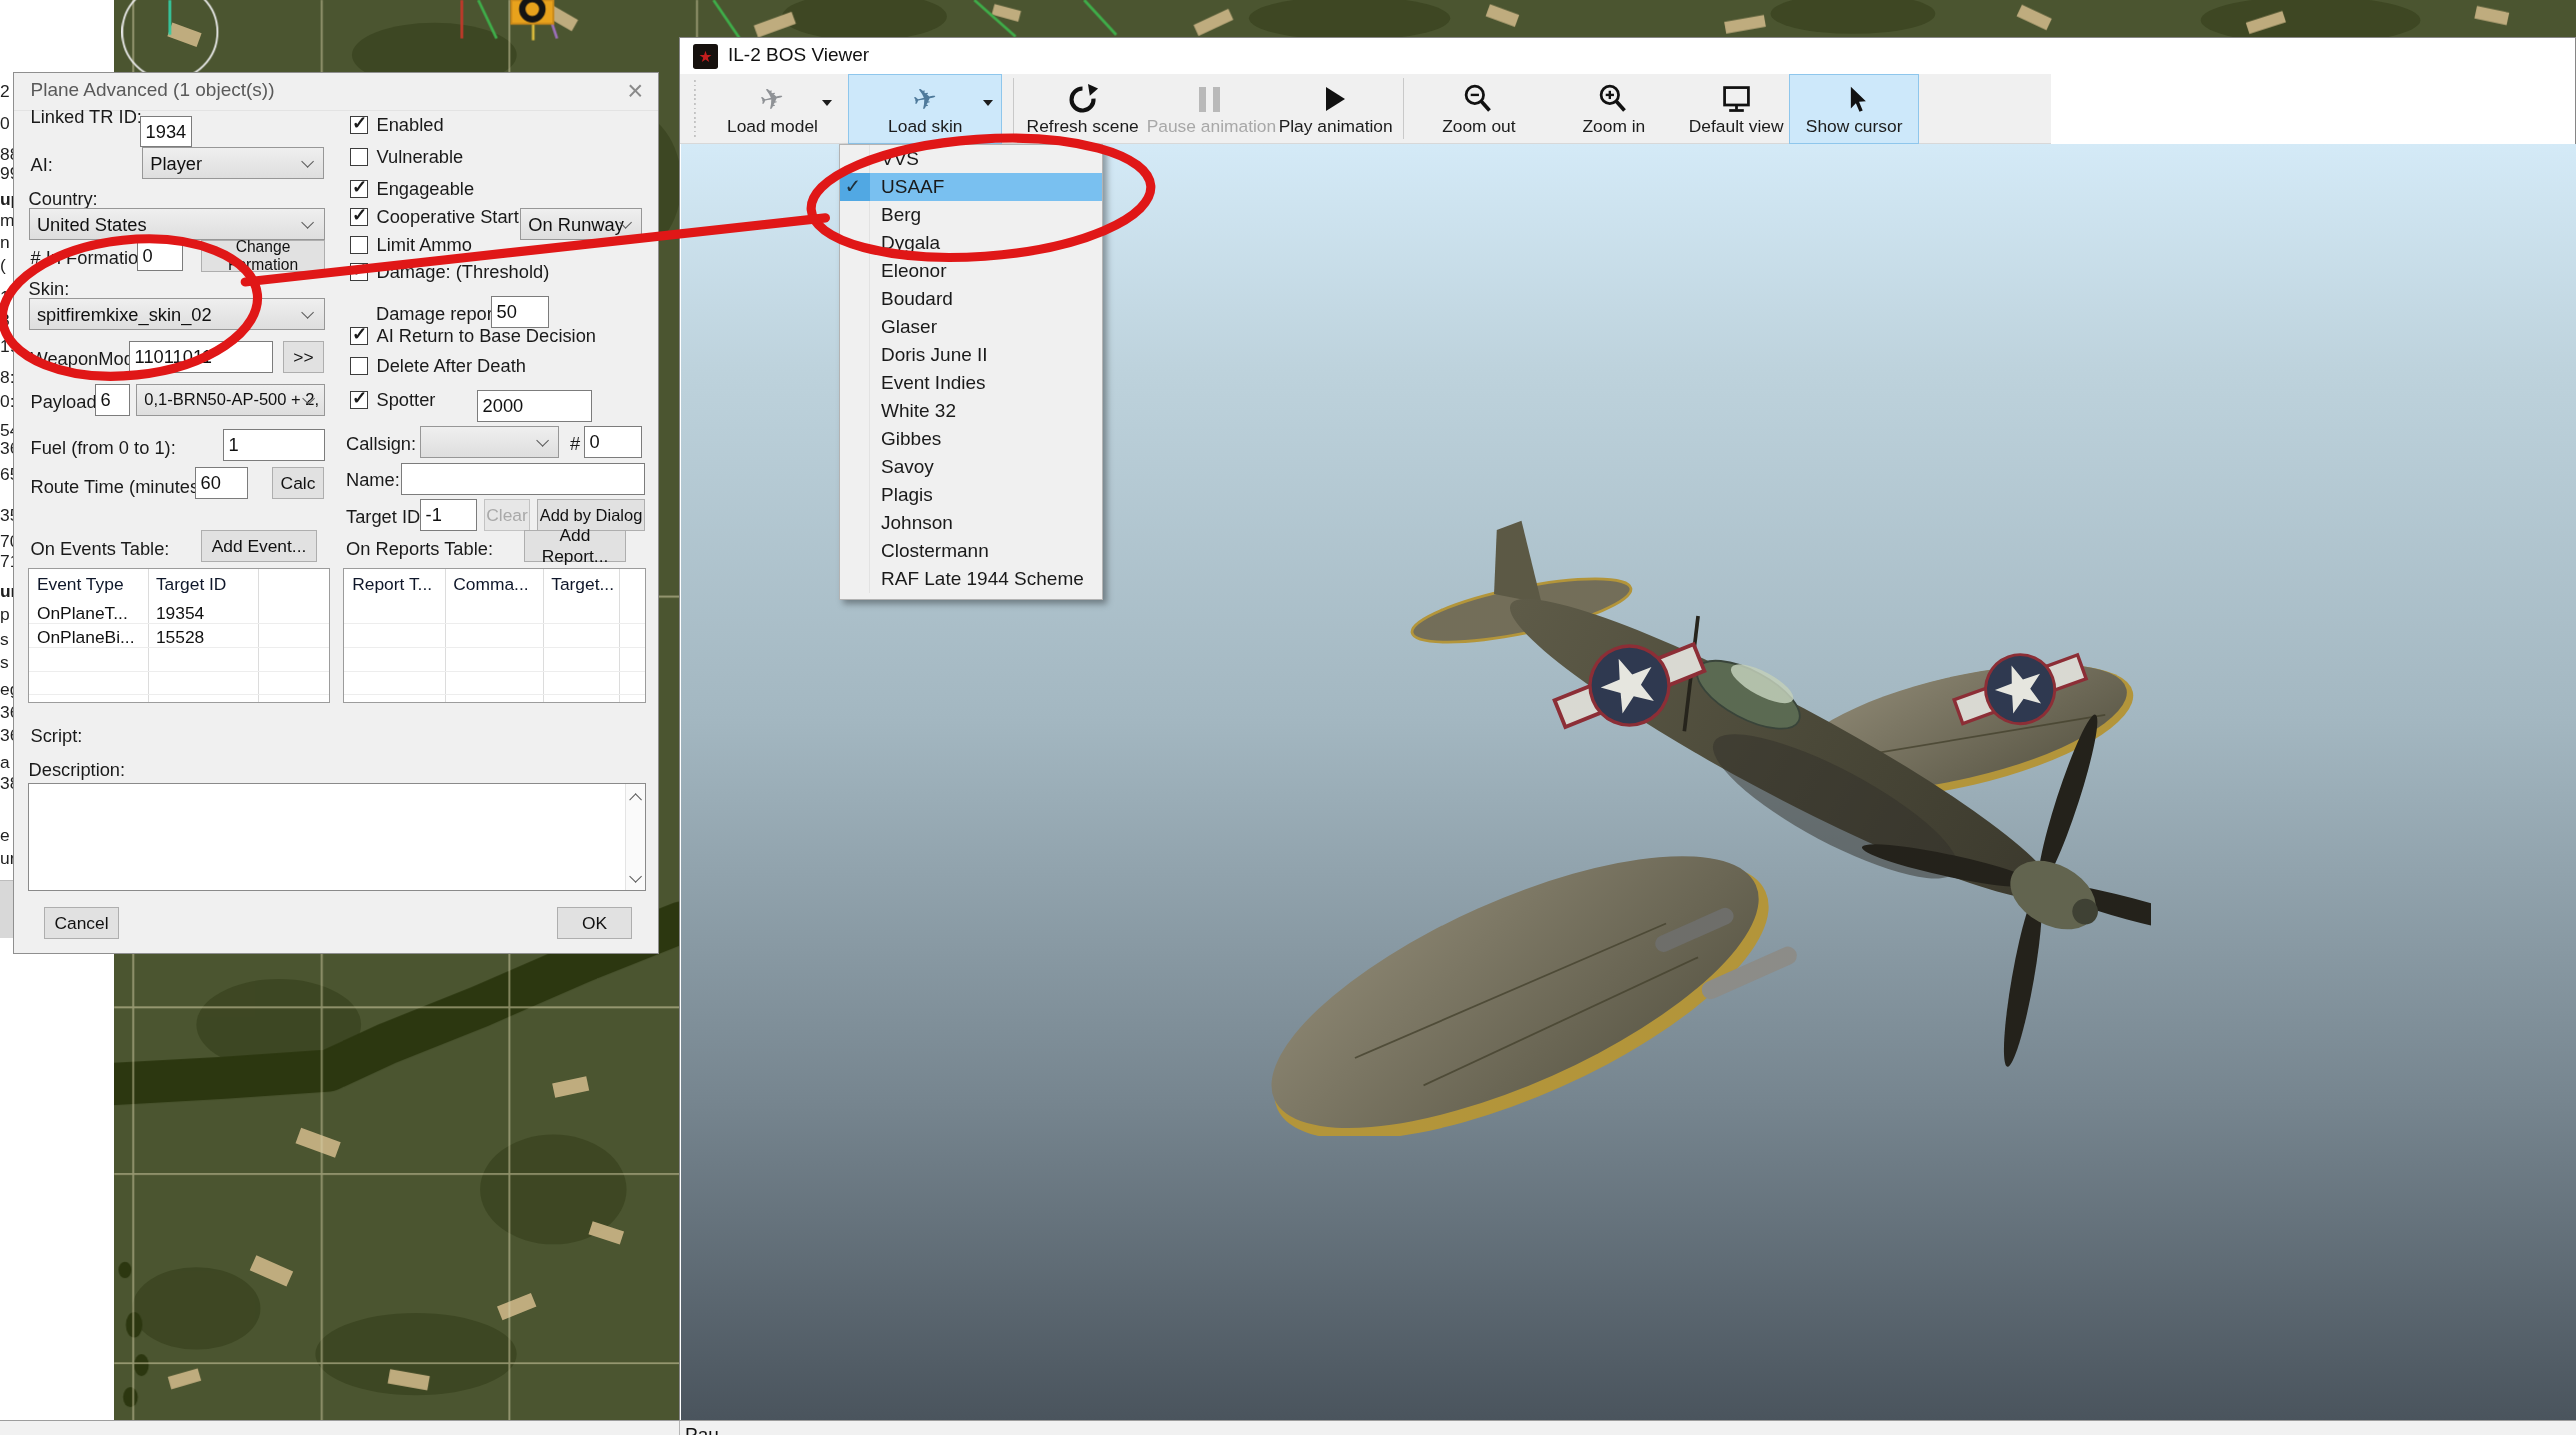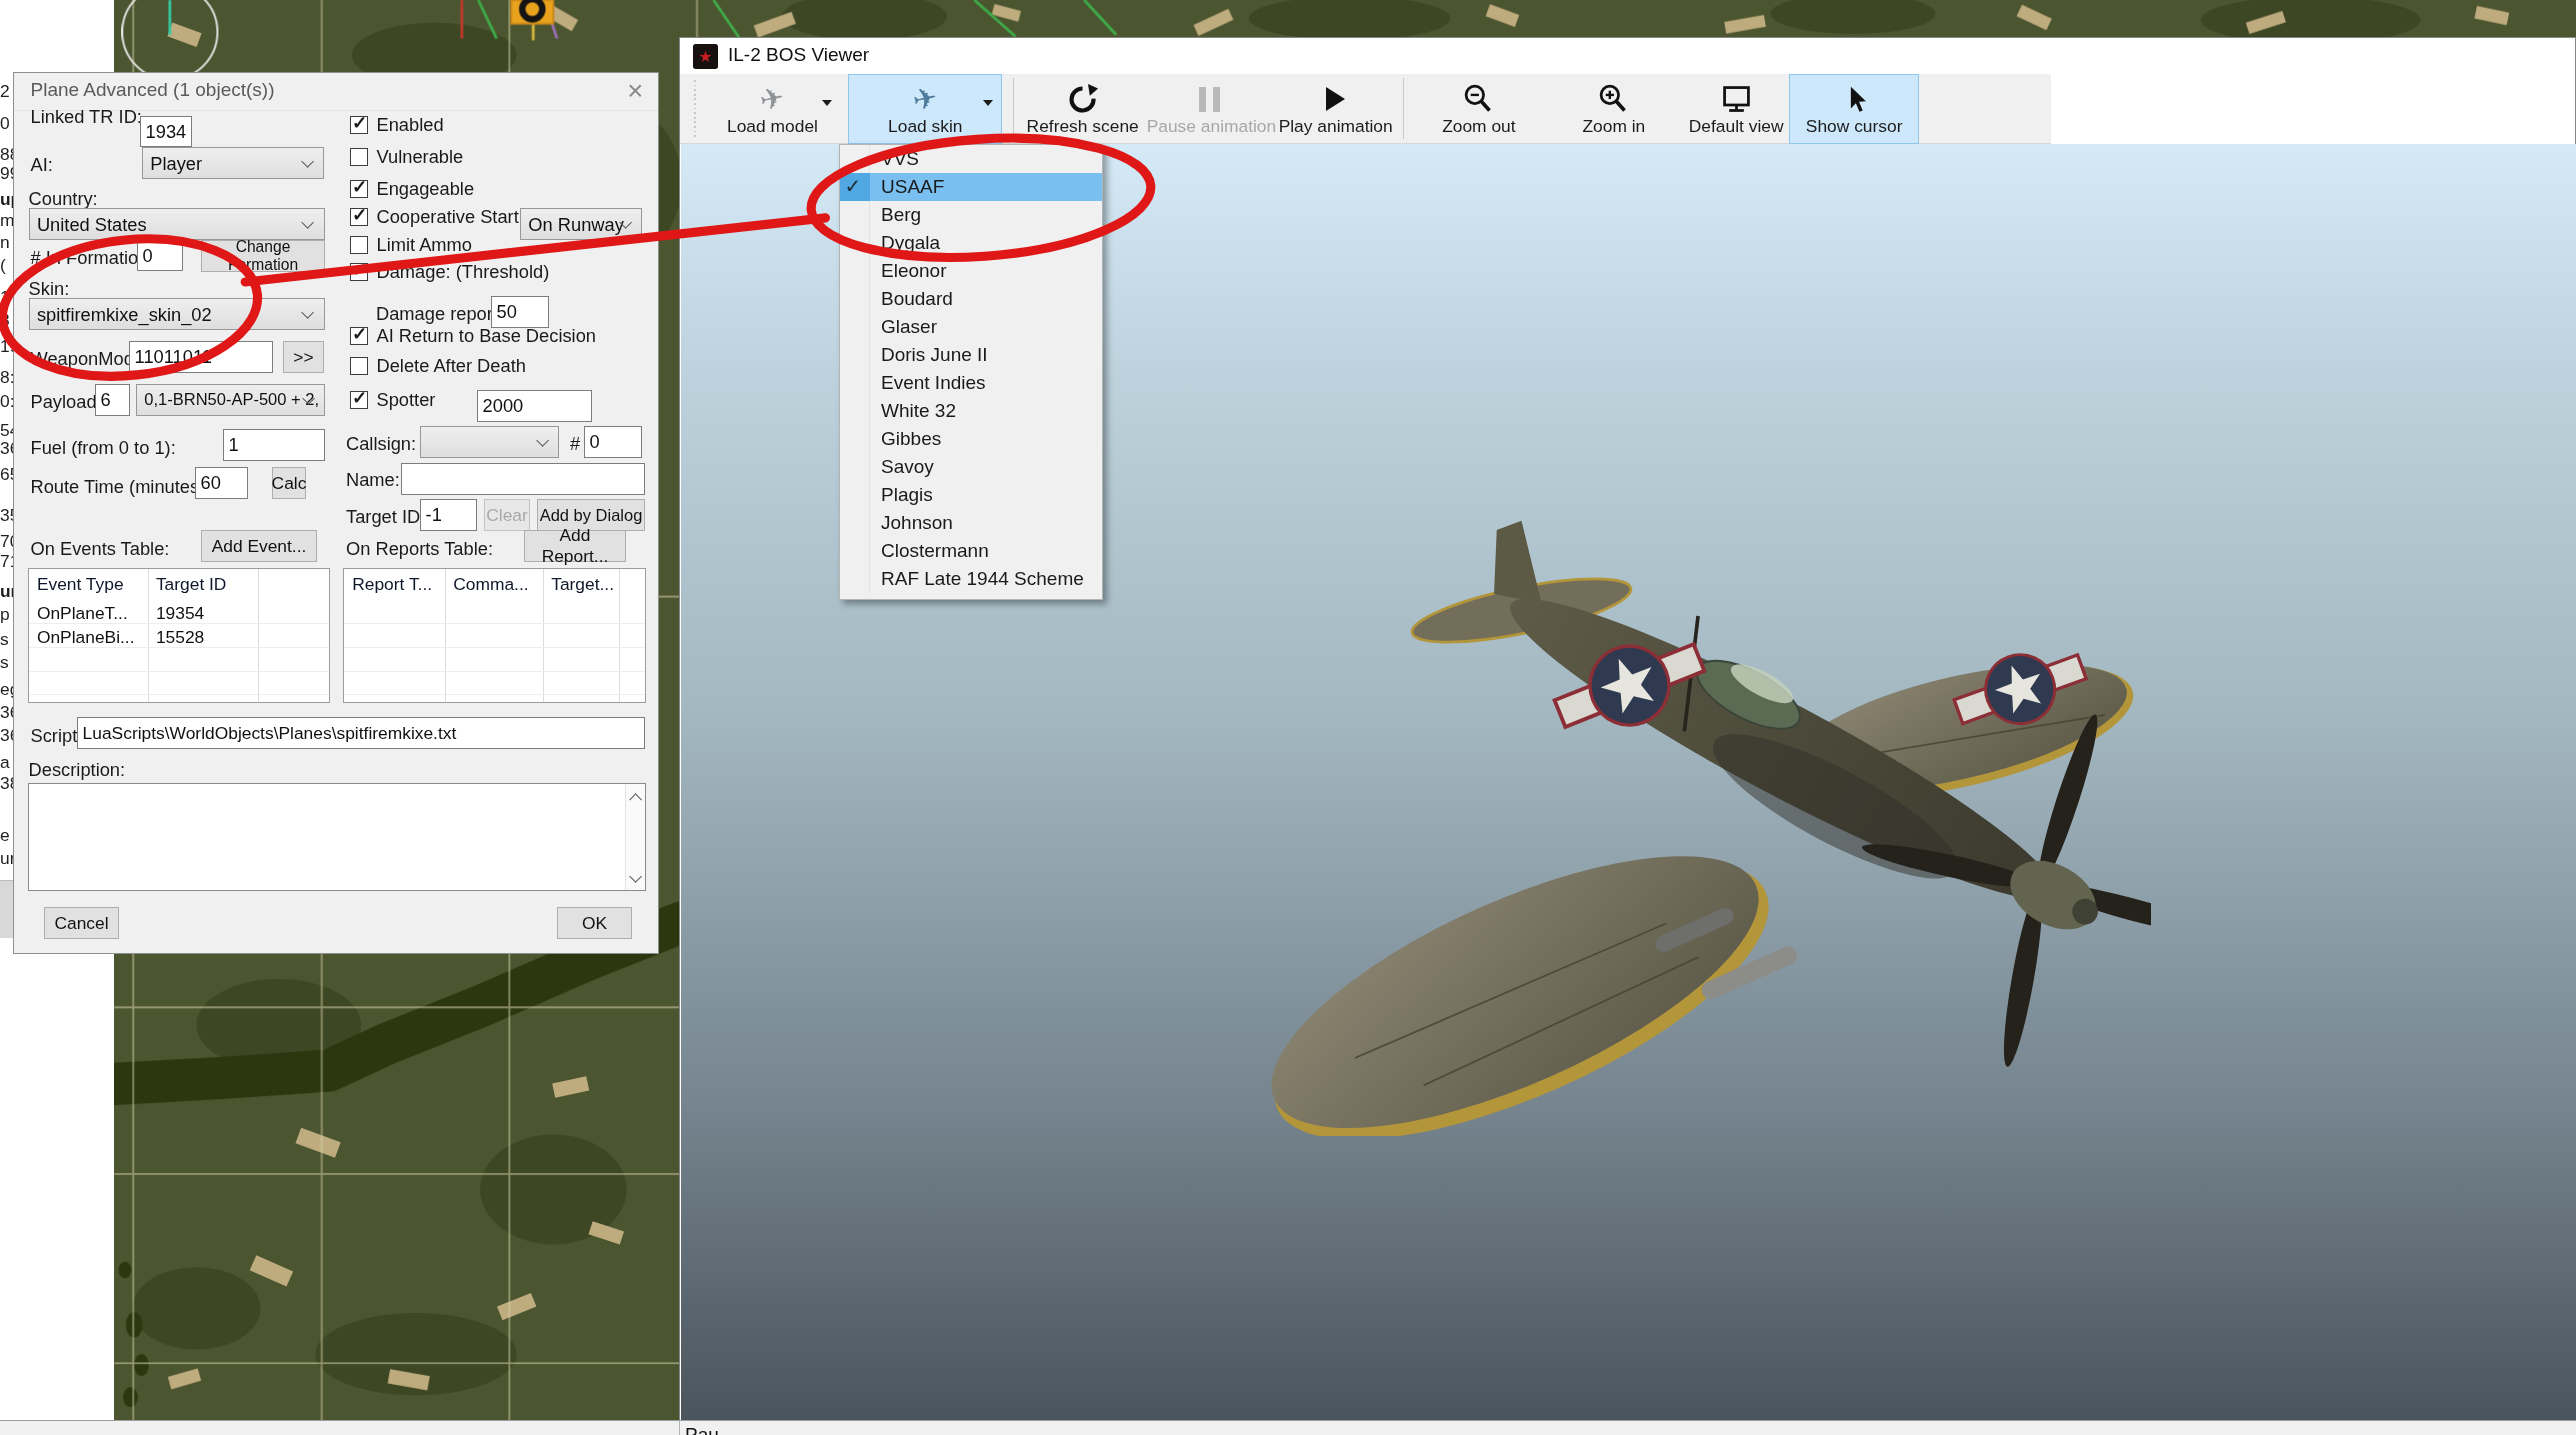--- a/index.html
+++ b/index.html
@@ -390,21 +390,21 @@
   <span class="lbl" style="left:16.5px;top:318px">Payload:</span>
   <input class="inp" style="left: 81px; top: 311px; width: 35px; height: 32px;" value="6">
   <div class="combo" style="left:122px;top:311px;width:189px;height:32px">
     <span class="cv" style="font-size:16.5px">0,1-BRN50-AP-500 + 2,</span>
       <span class="chev"></span>
   </div>
   <span class="lbl" style="left:16.5px;top:364px">Fuel (from 0 to 1):</span>
   <input class="inp" style="left: 209px; top: 356px; width: 102px; height: 32px;" value="1">
   <span class="lbl" style="left:16.5px;top:403px">Route Time (minutes):</span>
   <input class="inp" style="left: 181px; top: 394px; width: 53px; height: 32px;" value="60">
-  <div class="btn" style="left:258px;top:394px;width:34px;height:32px">Calc</div>
+  <div class="btn" style="left:258px;top:394px;width:52px;height:32px">Calc</div>
   <span class="lbl" style="left:16.5px;top:465px">On Events Table:</span>
   <div class="btn" style="left:187px;top:457px;width:116px;height:32px">Add Event...</div>
 
   <div class="tbl" style="left:13.7px;top:495px;width:302px;height:135px">
     <div class="vline" style="left:119px"></div>
       <div class="vline" style="left:229px"></div>
     <div class="hrow">
       <span class="hcell" style="left:0">Event Type</span>
       <span class="hcell" style="left:119px">Target ID</span>
     </div>
@@ -416,21 +416,20 @@
       <span class="cell" style="left:0;top:34px">OnPlaneT...</span>
       <span class="cell" style="left:119px;top:34px">19354</span>
     </div>
     <div>
       <span class="cell" style="left:0;top:58px">OnPlaneBi...</span>
       <span class="cell" style="left:119px;top:58px">15528</span>
     </div>
   </div>
 
   <span class="lbl" style="left:16.5px;top:652px">Script:</span>
-  <input class="inp" style="left: 63px; top: 644px; width: 568px; height: 32px; font-size: 17.4px;" value="LuaScripts\WorldObjects\Planes\spitfiremkixe.txt">
   <span class="lbl" style="left:14.6px;top:686px">Description:</span>
   <div class="descbox">
     <div class="sb">
       <span class="chev up" style="top:11px"></span>
       <span class="chev" style="top:88px"></span>
     </div>
   </div>
   <div class="btn" style="left:30px;top:834px;width:75px;height:32px">Cancel</div>
   <div class="btn" style="left:543px;top:834px;width:75px;height:32px">OK</div>
 

